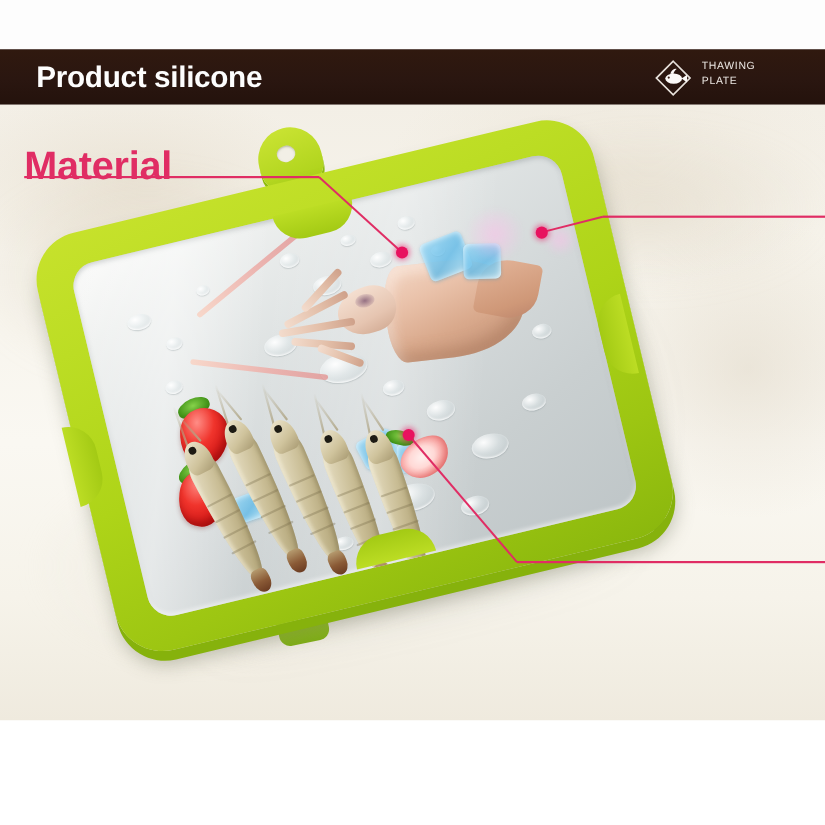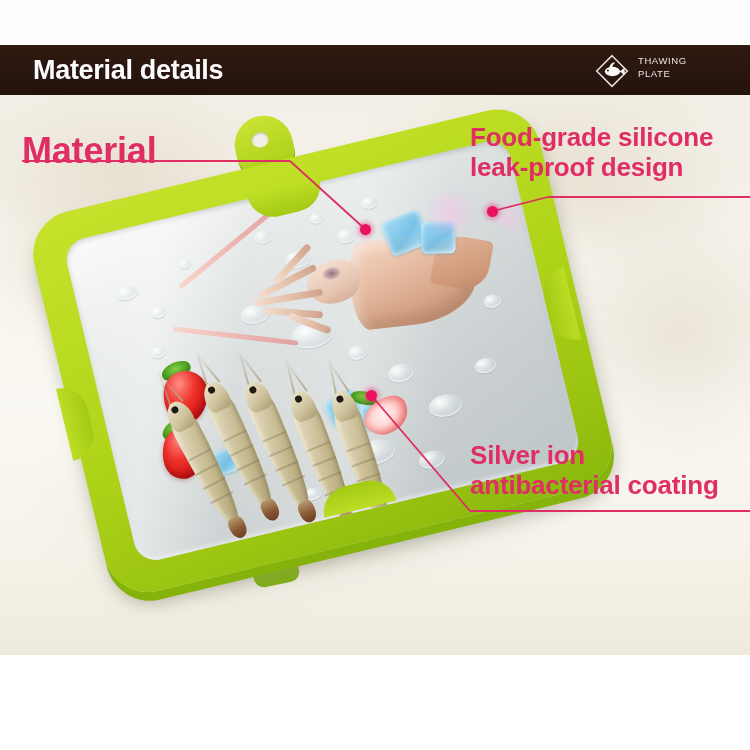--- a/index.html
+++ b/index.html
@@ -261,21 +261,21 @@
   }
 </style>
 </head>
 <body>
 
 <div id="stage">
 
   <div class="top-strip"></div>
 
   <div class="header-bar"></div>
-  <div class="header-title">Material details</div>
+  <div class="header-title">Product silicone</div>
 
   <div class="logo-wrap">
     <svg class="logo-diamond" viewBox="0 0 40 40">
       <polygon points="20,3 37,20 20,37 3,20" fill="none" stroke="#e6e0da" stroke-width="1.7"></polygon>
       <g fill="#fbf9f7">
         <ellipse cx="20.5" cy="20.5" rx="8.5" ry="5.2"></ellipse>
         <polygon points="28.5,20.5 34,16.5 34,24.5"></polygon>
         <path d="M17 15.5 C18.5 11.5 21.5 10 23.5 10.8 C21.8 12.2 20.6 14 20.2 15.8 Z"></path>
       </g>
       <circle cx="15.5" cy="19.5" r="1.1" fill="#3a201a"></circle>
@@ -448,23 +448,15 @@
   <div class="rule rule-silver"></div>
 
   <div class="dot dot-material"></div>
   <div class="dot dot-food"></div>
   <div class="dot dot-silver"></div>
 
   <div class="callout-text cal-material">
     <div>Material</div>
   </div>
 
-  <div class="callout-text cal-food">
-    <div>Food-grade silicone</div>
-    <div>leak-proof design</div>
-  </div>
-
-  <div class="callout-text cal-silver">
-    <div>Silver ion</div>
-    <div>antibacterial coating</div>
-  </div>
+
 
 </div>
 
 </body></html>

